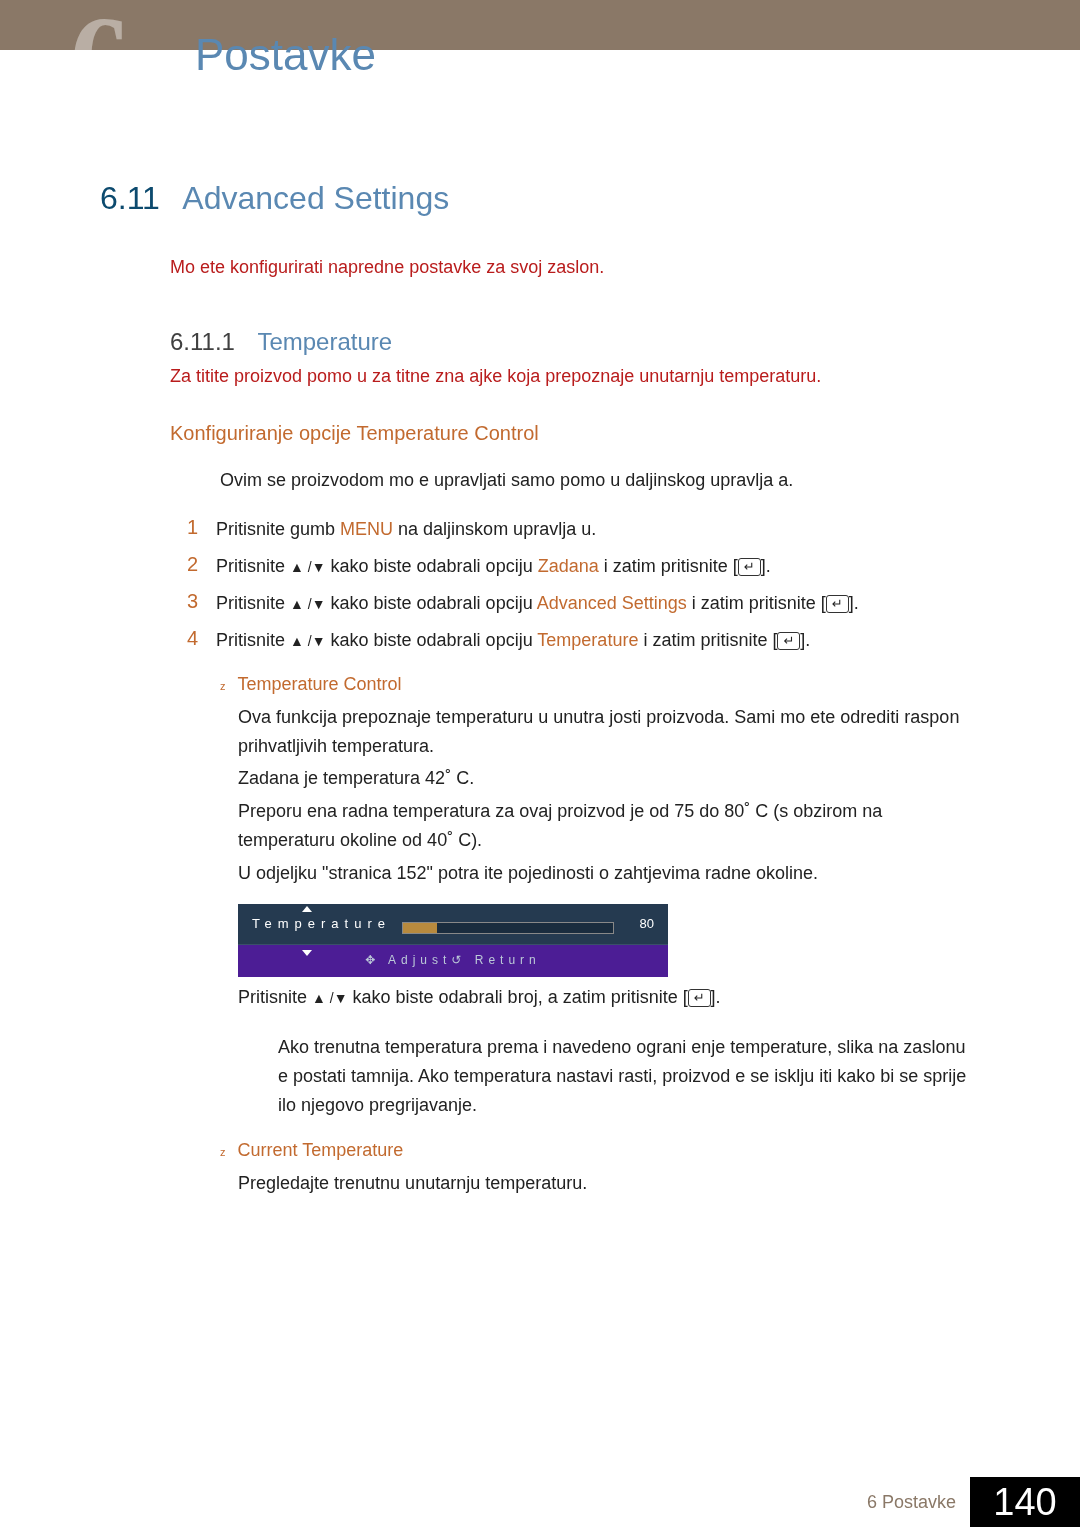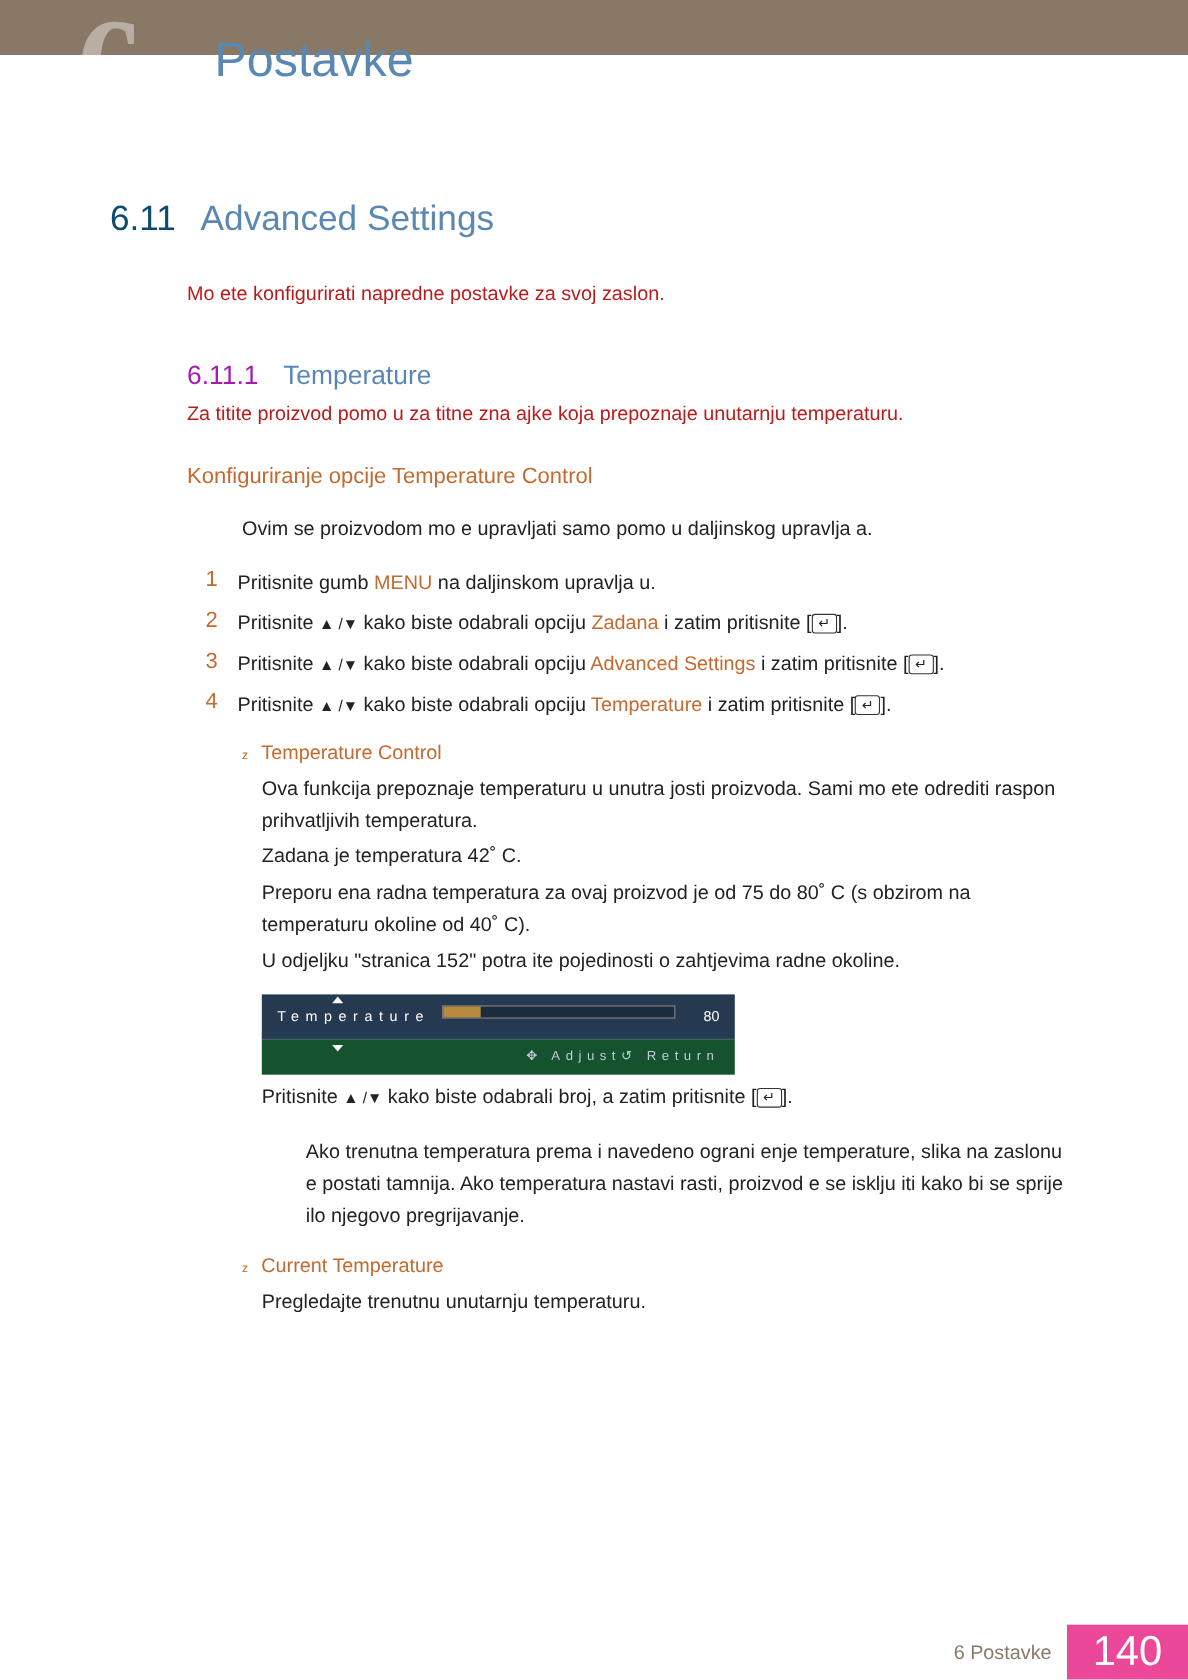--- a/index.html
+++ b/index.html
@@ -5,49 +5,49 @@
   html,body{margin:0;padding:0;font-family:Arial,Helvetica,sans-serif;color:#222;background:#fff}
   .page{width:1080px;height:1527px;position:relative;margin:0 auto;overflow:hidden;background:#fff}
   .topbar{position:absolute;left:0;right:0;top:0;height:50px;background:#8a7867}
   .chapnum{position:absolute;left:70px;top:-10px;color:#fff;font-size:120px;font-weight:700;opacity:.4;font-family:Georgia,serif}
   .title{position:absolute;left:195px;top:30px;font-size:44px;color:#5a88b2}
   .body{position:absolute;left:100px;top:180px;right:100px}
   .secnum{color:#0c4a6e;font-size:32px;margin-right:18px}
   .sectitle{color:#5a88b2;font-size:32px}
   .para{margin:40px 0 0 70px;font-size:18px;color:#b91c1c}
   .sub{margin:50px 0 0 70px}
-  .subnum{color:#a21caf;font-size:24px;margin-right:18px}
+  .subnum{color:#404040;font-size:24px;margin-right:18px}
   .subtitle{color:#5a88b2;font-size:24px}
   .sub2{margin:35px 0 0 70px;color:#c26a2f;font-size:20px}
   .note{margin:25px 0 0 120px;font-size:18px}
   .steps{margin:25px 0 0 80px}
   .step{font-size:18px;margin:10px 0;display:flex;align-items:flex-start;gap:18px}
   .stepnum{color:#c26a2f;font-size:20px;width:18px;flex-shrink:0;text-align:right}
   .steptxt{flex:1;line-height:1.5}
   .orange{color:#c26a2f}
   .arrow{display:inline-block;font-size:14px}
   .enter{display:inline-block;border:1.5px solid #333;border-radius:3px;padding:0 5px;font-size:13px;line-height:16px;vertical-align:middle}
   .bullet{margin:16px 0 0 40px;font-size:18px;line-height:1.6}
   .bmark{color:#c26a2f;font-size:11px;margin-right:12px}
   .btitle{color:#c26a2f}
   .btext{margin-left:18px;margin-top:4px}
   .osd{margin:16px 0 6px 18px;width:430px}
   .osd-row1{background:#253a50;color:#fff;font-size:13px;letter-spacing:6px;padding:10px 14px;display:flex;align-items:center;border-bottom:1px solid #3a5068}
   .osd-label{flex:0 0 150px;position:relative}
   .tri-up{position:absolute;left:50px;top:-8px;width:0;height:0;border-left:5px solid transparent;border-right:5px solid transparent;border-bottom:6px solid #fff}
   .tri-dn{position:absolute;left:50px;bottom:-22px;width:0;height:0;border-left:5px solid transparent;border-right:5px solid transparent;border-top:6px solid #fff}
-  .slider{flex:1;display:flex;align-items:flex-start;gap:26px}
+  .slider{flex:1;display:flex;align-items:flex-end;gap:26px}
   .track{flex:1;height:10px;border:1px solid #888;background:#1a2c3e;position:relative}
   .thumb{position:absolute;left:0;top:0;bottom:0;width:34px;background:#b88a3e}
   .val{font-size:13px;letter-spacing:0;color:#fff}
-  .osd-row2{background:#14532d;color:#bccad8;font-size:12px;letter-spacing:5px;padding:6px 14px;display:flex;justify-content:flex-end}
+  .osd-row2{background:#4c1d95;color:#bccad8;font-size:12px;letter-spacing:5px;padding:6px 14px;display:flex;justify-content:center}
   .warn{margin:22px 0 0 58px;font-size:18px;line-height:1.6}
   .footer{position:absolute;left:0;right:0;bottom:0;height:50px;display:flex;align-items:stretch}
   .foot-l{flex:1;display:flex;align-items:center;justify-content:flex-end;padding-right:14px;color:#8a7867;font-size:18px}
-  .foot-r{width:110px;background:#ec4899;color:#fff;display:flex;align-items:center;justify-content:center;font-size:38px}
+  .foot-r{width:110px;background:#000000;color:#fff;display:flex;align-items:center;justify-content:center;font-size:38px}
 </style>
 </head>
 <body>
 <div class="page">
 
 <div class="topbar"></div>
 <div class="chapnum">6</div>
 <div class="title">Postavke</div>
 
 <div class="body">

